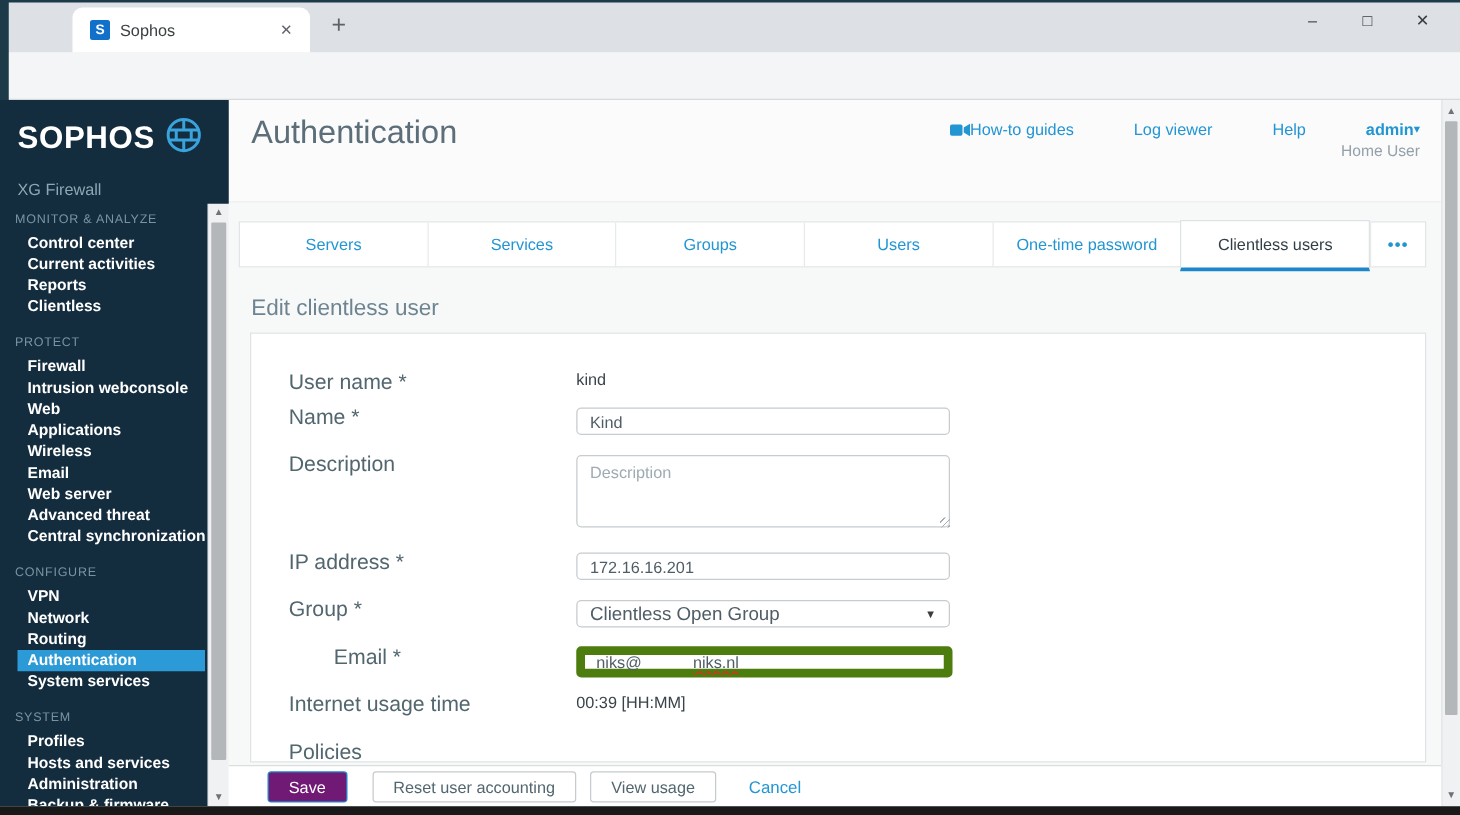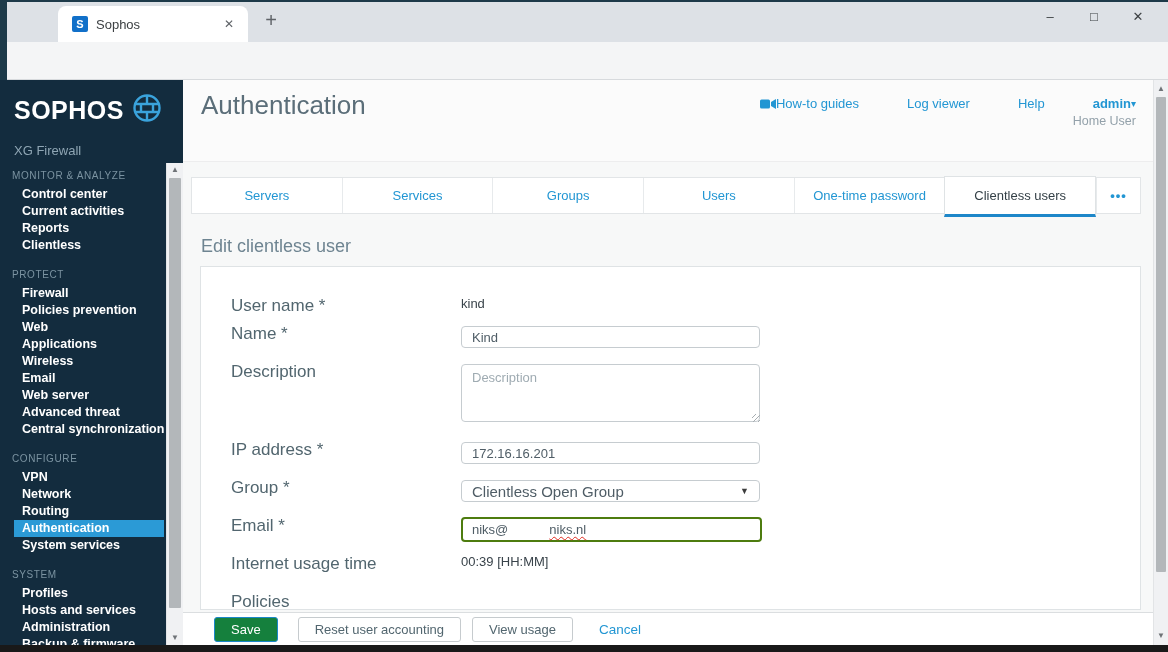--- a/index.html
+++ b/index.html
@@ -78,26 +78,26 @@
   .flabel { position:absolute; left:30px; font-size:17px; color:#52666f; }
   .fstatic { position:absolute; left:260px; font-size:13px; color:#39434a; }
   .finput { position:absolute; left:260px; width:299px; height:22px; border:1px solid #c6ccd0; border-radius:4px; font-family:inherit; font-size:13px; color:#4f5d66; padding:0 10px; background:#fff; outline:none; }
   .ftextarea { position:absolute; left:260px; top:97px; width:299px; height:58px; border:1px solid #c6ccd0; border-radius:4px; font-family:inherit; font-size:13px; color:#4f5d66; padding:5px 10px; resize:none; outline:none; }
   .ftextarea::placeholder { color:#9fabb2; }
   .finput::placeholder { color:#9fabb2; }
   .grip { position:absolute; left:551px; top:147px; width:8px; height:8px; background:repeating-linear-gradient(135deg, transparent 0 2.5px, #a7adb1 2.5px 3.5px); cursor:nwse-resize; }
   .fselect { position:absolute; left:260px; top:213px; width:299px; height:22px; border:1px solid #c6ccd0; border-radius:4px; background:#fff; display:flex; align-items:center; padding:0 10px; cursor:pointer; }
   .fselect span { flex:1; font-size:15px; color:#4f5d66; }
   .fselect i { font-style:normal; font-size:9px; color:#3c3c3c; }
-  .femail { position:absolute; left:260px; top:250px; width:301px; height:25px; border:2px solid #4d7c0f; border-radius:4px; background:#fff; display:flex; align-items:center; padding:0 9px; font-size:13px; color:#4f5d66; }
+  .femail { position:absolute; left:260px; top:250px; width:301px; height:25px; border:7px solid #4d7c0f; border-radius:4px; background:#fff; display:flex; align-items:center; padding:0 9px; font-size:13px; color:#4f5d66; }
   .squiggle { text-decoration:underline; text-decoration-style:wavy; text-decoration-color:#e02b20; text-decoration-thickness:1px; text-underline-offset:2px;margin-left:41px; }
 
   .footer { position:absolute; left:183px; top:612px; width:970px; height:33px; background:#fff; border-top:1px solid #dbdee0; display:flex; align-items:center; padding-left:31px; z-index:4; }
   .btn { height:25px; font-family:inherit; font-size:13px; border-radius:3px; padding:0 16px; cursor:pointer; }
-  .btn-primary { background:#15803d; border:1px solid #1b87c9; color:#fff; }
+  .btn-primary { background:#701a75; border:1px solid #1b87c9; color:#fff; }
   .btn-secondary { background:#fff; border:1px solid #c6cbce; color:#52666f; margin-left:20px; }
   .btn-secondary + .btn-secondary { margin-left:11px; }
   .link-cancel { color:#2296d3; font-size:13.5px; margin-left:26px; cursor:pointer; }
 
   .bottom-strip { position:absolute; left:0; top:645px; width:1168px; height:7px; background:#191919; z-index:10; }
 </style>
 </head>
 <body>
 
 <div class="screen">
@@ -171,21 +171,21 @@
   </div>
   <div class="sidebar">
     <div class="nav">
       <div class="nav-header">MONITOR &amp; ANALYZE</div>
       <div class="nav-item">Control center</div>
       <div class="nav-item">Current activities</div>
       <div class="nav-item">Reports</div>
       <div class="nav-item">Clientless</div>
       <div class="nav-header">PROTECT</div>
       <div class="nav-item">Firewall</div>
-      <div class="nav-item">Policies prevention</div>
+      <div class="nav-item">Intrusion webconsole</div>
       <div class="nav-item">Web</div>
       <div class="nav-item">Applications</div>
       <div class="nav-item">Wireless</div>
       <div class="nav-item">Email</div>
       <div class="nav-item">Web server</div>
       <div class="nav-item">Advanced threat</div>
       <div class="nav-item">Central synchronization</div>
       <div class="nav-header">CONFIGURE</div>
       <div class="nav-item">VPN</div>
       <div class="nav-item">Network</div>
@@ -251,21 +251,21 @@
 
       <span class="flabel" style="top:173px;">IP address *</span>
       <input class="finput" style="top: 175px;" value="172.16.16.201">
 
       <span class="flabel" style="top:211px;">Group *</span>
       <div class="fselect">
         <span>Clientless Open Group</span>
         <i>▼</i>
       </div>
 
-      <span class="flabel" style="top:249px;">Email *</span>
+      <span class="flabel" style="top:249px;margin-left:36px;">Email *</span>
       <div class="femail">
         <span>niks@</span>
           <span class="squiggle">niks.nl</span>
       </div>
 
       <span class="flabel" style="top:287px;">Internet usage time</span>
       <span class="fstatic" style="top:287px;">00:39 [HH:MM]</span>
 
       <span class="flabel" style="top:325px;">Policies</span>
     </div>

